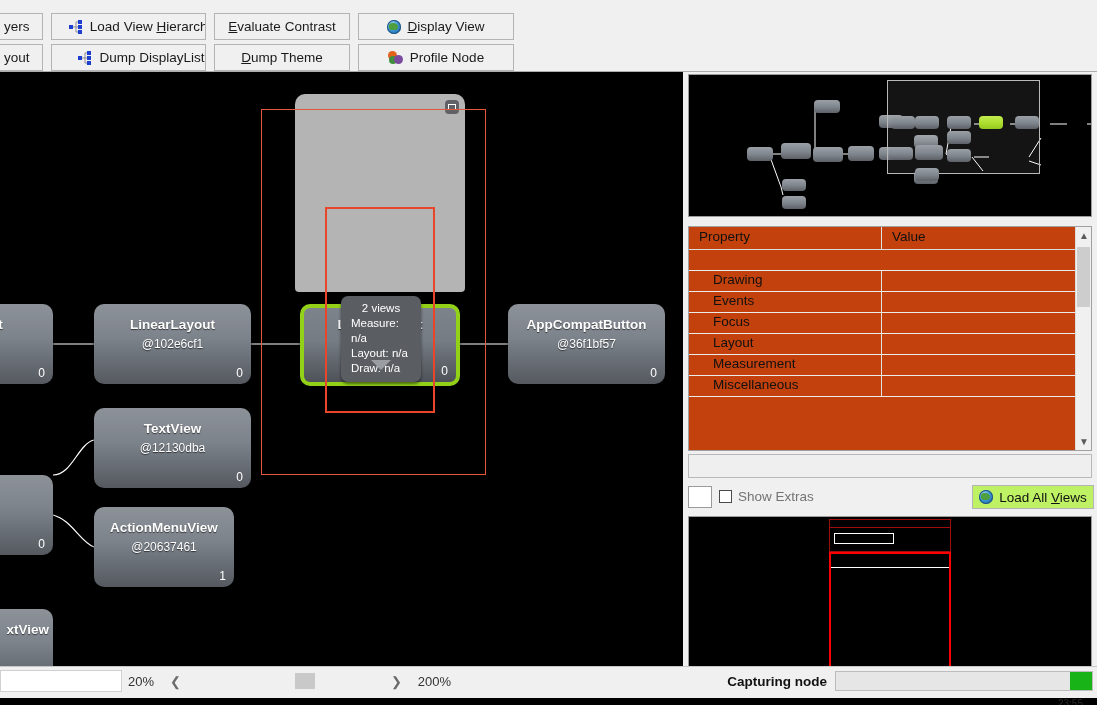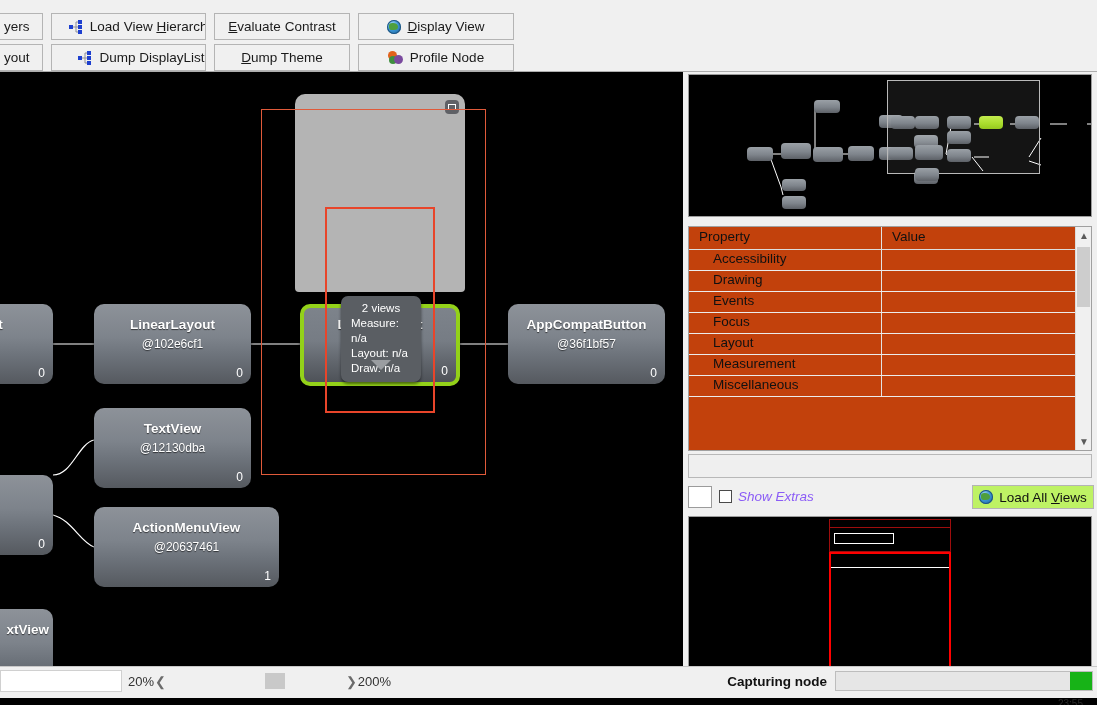--- a/index.html
+++ b/index.html
@@ -194,21 +194,21 @@
   }
   .extrasRow {
     position:absolute; left: 0; top: 412px; width: 414px; height: 28px;
   }
   .extrasSwatch {
     position:absolute; left: 5px; top: 2px; width: 24px; height: 22px;
     background: #ffffff; border: 1px solid #9b9b9b; box-sizing:border-box;
   }
   .cbWrap { position:absolute; left: 36px; top: 5px; display:flex; align-items:center; gap:6px; }
   .cbBox { width: 13px; height: 13px; background:#fff; border:1px solid #4a4a4a; box-sizing:border-box; }
-  .cbLbl { font-size: 13.5px; color:#8b5cf6;font-style:italic; }
+  .cbLbl { font-size: 13.5px; color:#737373; }
   .loadAllBtn {
     position:absolute; right: 3px; top: 1px;
     width: 122px; height: 24px;
     background: #bef264; border: 1px solid #b4b4b4; box-sizing:border-box;
     display:flex; align-items:center; justify-content:center; gap:6px;
     font-size: 13.5px; color:#111;
   }
 
   .devicePreview {
     position:absolute; left: 5px; top: 444px;
@@ -219,21 +219,21 @@
 
   
   .statusbar {
     position:absolute; left:0; top: 666px; width: 1097px; height: 32px;
     background: #f0f0f0; border-top: 1px solid #c8c8c8; box-sizing:border-box;
   }
   .sbField {
     position:absolute; left: 0; top: 3px; width: 122px; height: 22px;
     background:#ffffff; border: 1px solid #d0d0d0; box-sizing:border-box;
   }
-  .zoomWrap { position:absolute; left: 128px; top: 4px; display:flex; align-items:center; gap: 1px; }
+  .zoomWrap { position:absolute; left: 128px; top: 4px; display:flex; align-items:center; gap: 16px; }
   .zoomLbl { font-size: 13px; color:#333; }
   .zoomArrow { font-size: 13px; color:#6b6b6b; }
   .zoomTrack { width: 178px; height: 20px; position:relative; }
   .zoomThumb { position:absolute; left: 98px; top: 2px; width: 20px; height: 16px; background: #c9c9c9; }
 
   .capWrap { position:absolute; right: 4px; top: 4px; display:flex; align-items:center; gap: 8px; }
   .capLbl { font-size: 13.5px; color: #111; font-weight: bold; }
   .capBar { width: 258px; height: 20px; background:#e6e6e6; border:1px solid #bdbdbd; box-sizing:border-box; position:relative; }
   .capBar .fill { position:absolute; right:0; top:0; width: 22px; height: 100%; background:#17b317; }
 
@@ -348,21 +348,21 @@
       <div class="id">@36f1bf57</div>
       <div class="cnt">0</div>
     </div>
 
     <div class="node" style="left:94px; top:336px; width:157px; height:80px;">
       <div class="nm">TextView</div>
       <div class="id">@12130dba</div>
       <div class="cnt">0</div>
     </div>
 
-    <div class="node" style="left:94px; top:435px; width:185px; height:80px;">
+    <div class="node" style="left:94px; top:435px; width:140px; height:80px;">
       <div class="nm">ActionMenuView</div>
       <div class="id">@20637461</div>
       <div class="cnt">1</div>
     </div>
 
     <div class="node" style="left:-52px; top:403px; width:105px; height:80px;">
       <div class="cnt">0</div>
     </div>
 
     <div class="node" style="left:-52px; top:537px; width:105px; height:80px;">
@@ -424,21 +424,20 @@
       <div class="mmNode" style="left:258px; top:74px; width:24px; height:13px;"></div>
       <div class="mmNode" style="left:226px; top:93px; width:24px; height:13px;"></div>
     </div>
 
     <div class="propTable">
       <div class="ptHead">
         <div class="ptCol1">Property</div>
         <div class="ptCol2">Value</div>
       </div>
       <div class="ptRow">
-        <div class="c1">Accessibility</div>
         <div class="c2"></div>
       </div>
       <div class="ptRow">
         <div class="c1">Drawing</div>
         <div class="c2"></div>
       </div>
       <div class="ptRow">
         <div class="c1">Events</div>
         <div class="c2"></div>
       </div>

